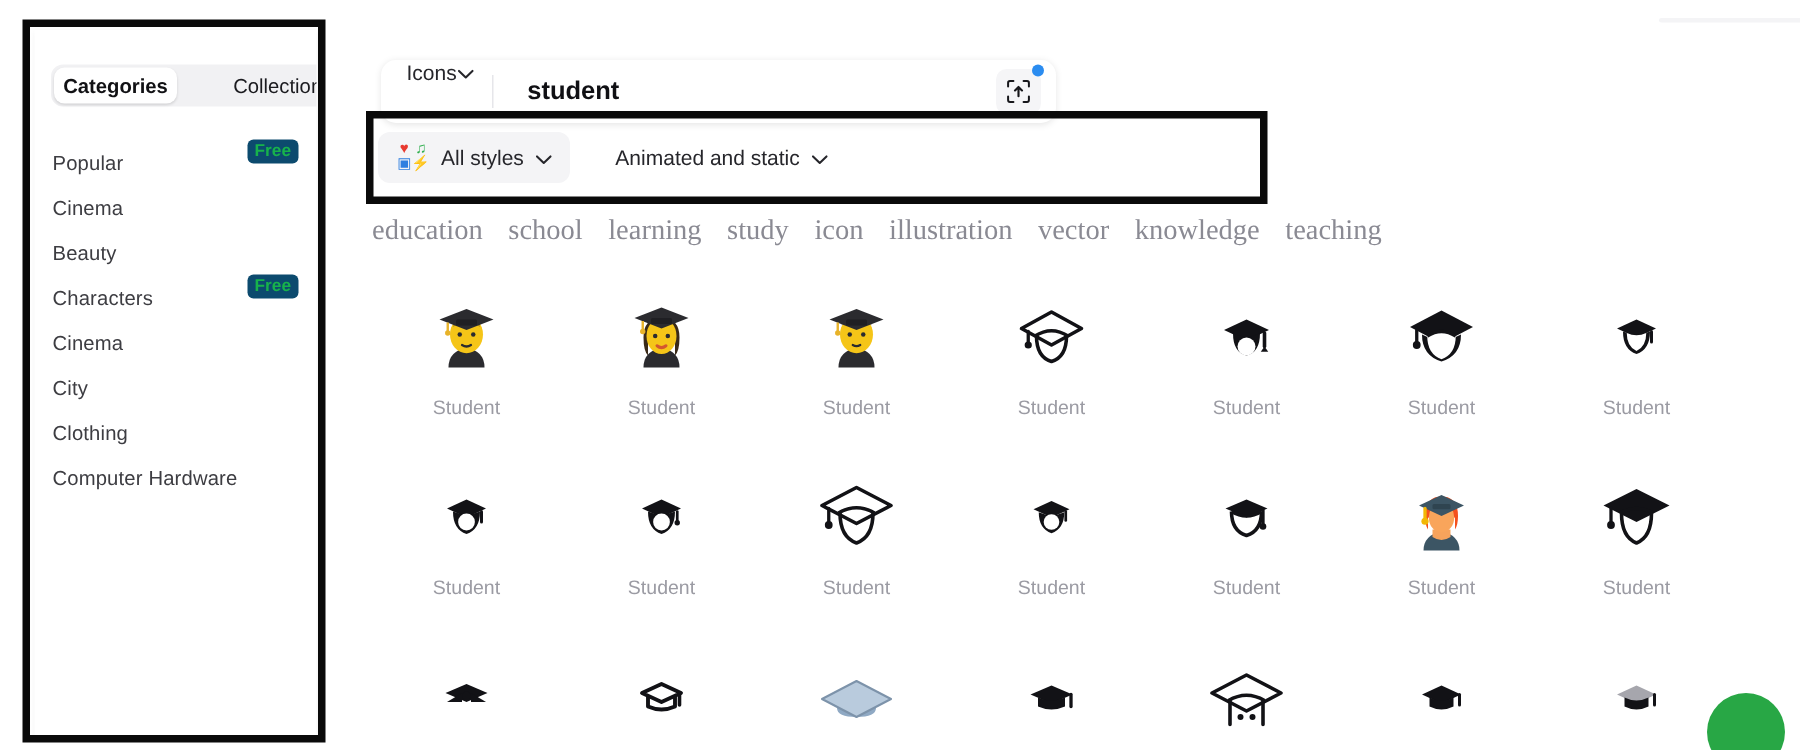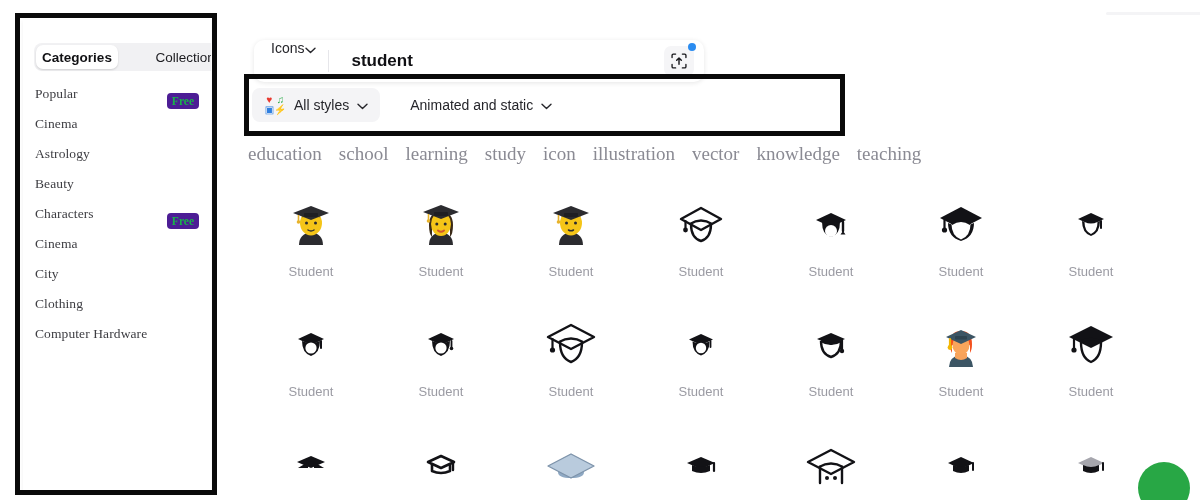--- a/index.html
+++ b/index.html
@@ -38,28 +38,28 @@
   }
   .seg.active {
     background: #ffffff; font-weight: 700; color: #111114;
     box-shadow: 0 1px 2px rgba(0,0,0,0.14);
   }
   .seg-0 { left: 2px; width: 82px; }
   .seg-1 { left: 85px; width: 81px; padding-left: 29px; }
 
   .cat-list { position: absolute; left: 0; top: 66px; width: 188px; }
   .cat-item {
-    position: relative; height: 30px; display: flex; align-items: flex-start;
-    padding: 0 29px 0 12px; cursor: pointer; font-family: Liberation Serif, serif;
+    position: relative; height: 30px; display: flex; align-items: flex-end;
+    padding: 0 29px 0 12px; cursor: pointer;
   }
   .cat-label { font-size: 13.5px; color: #3d3d42; letter-spacing: 0.1px; }
   .cat-badge {
     position: absolute; right: 12px; top: 7px;
     font-size: 11.5px; font-weight: 700; color: #17b24b;
-    background: #4c1d95; border-radius: 4px; padding: 1px 5px;
+    background: #0c4a6e; border-radius: 4px; padding: 1px 5px;
     line-height: 14px;
   }
 
   
   .anno { position: absolute; border: 5px solid #0a0a0a; box-sizing: border-box; pointer-events: none; }
   .anno-sidebar { left: 15px; top: 13px; width: 202px; height: 482px; }
   .anno-filters { left: 244px; top: 74px; width: 601px; height: 62px; }
 
   
   .searchbar {
@@ -175,23 +175,20 @@
       </div>
     </div>
 
     <div class="cat-list">
       <div class="cat-item">
         <span class="cat-label">Popular</span>
         <span class="cat-badge">Free</span>
       </div>
       <div class="cat-item">
         <span class="cat-label">Cinema</span>
-      </div>
-      <div class="cat-item">
-        <span class="cat-label">Astrology</span>
       </div>
       <div class="cat-item">
         <span class="cat-label">Beauty</span>
       </div>
       <div class="cat-item">
         <span class="cat-label">Characters</span>
         <span class="cat-badge">Free</span>
       </div>
       <div class="cat-item">
         <span class="cat-label">Cinema</span>

